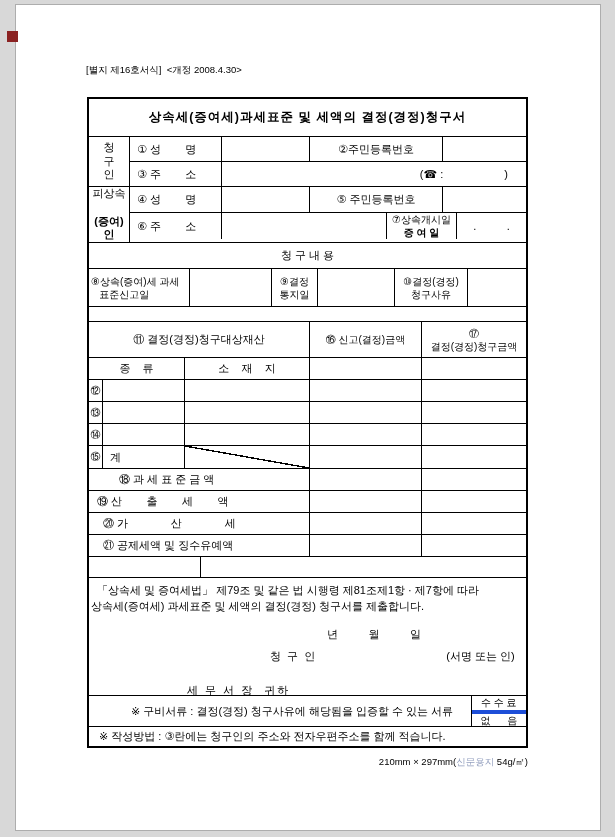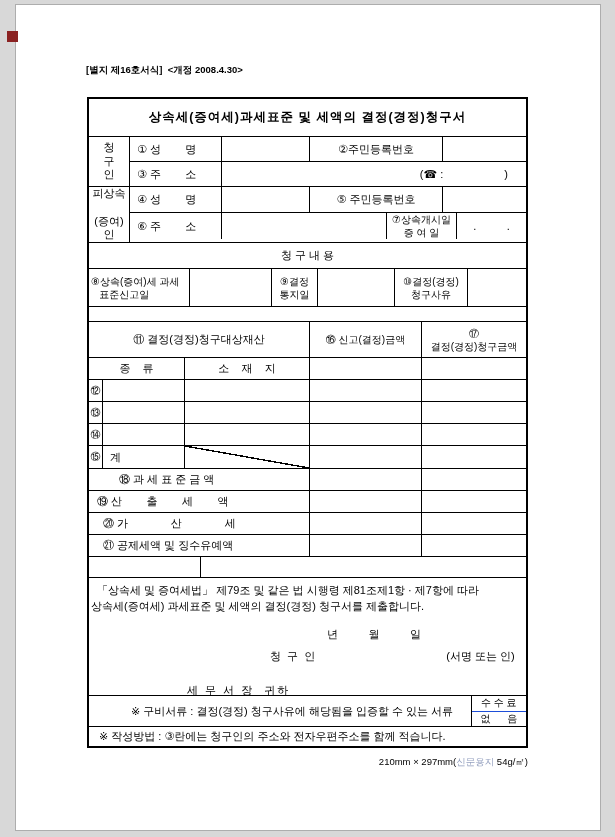--- a/index.html
+++ b/index.html
@@ -1,21 +1,21 @@
 <!DOCTYPE html>
 <html><head>
 <meta charset="utf-8">
 <style>
   * { margin:0; padding:0; box-sizing:border-box; }
   html,body { width:615px; height:837px; }
   body { background:#d8d8d8; font-family:"Liberation Sans","DejaVu Sans",sans-serif; color:#000; }
   .screen { position:relative; width:615px; height:837px; background:#d8d8d8; overflow:hidden; }
   .page { position:absolute; left:15px; top:4px; width:586px; height:827px; background:#fff; border:1px solid #adadad; }
   .marker { position:absolute; left:7px; top:31px; width:11px; height:11px; background:#8b2222; }
-  .doc-note { position:absolute; left:86px; top:64px; font-size:9.5px; white-space:pre;font-weight:bold; }
+  .doc-note { position:absolute; left:86px; top:64px; font-size:9.5px; white-space:pre; }
   .tbl { position:absolute; left:87px; top:97px; width:441px; border:2px solid #000; background:#fff; font-size:11px; }
   .row { display:flex; border-top:1px solid #000; }
   .row.first { border-top:none; }
   .c { border-right:1px solid #000; display:flex; align-items:center; white-space:pre-wrap; overflow:hidden; }
   .c.last { border-right:none; }
   .c.center { justify-content:center; text-align:center; }
   .c.pl { padding-left:7px; }
   .title-row { height:37px; align-items:center; justify-content:center; font-weight:bold; font-size:12.5px; letter-spacing:1px; text-align:center; }
   .grp { display:flex; border-top:1px solid #000; }
   .grp-cell { width:41px; border-right:1px solid #000; display:flex; align-items:center; justify-content:center; text-align:center; white-space:pre-line; line-height:1.25; }
@@ -26,34 +26,34 @@
   .h26 { height:26px; } .h38 { height:38px; } .h15 { height:15px; }
   .h36 { height:36px; } .h22 { height:22px; } .h23 { height:23px; } .h21 { height:21px; }
   .h31 { height:31px;padding-left:34px; } .h20 { height:20px; } .h118 { height:118px; } .w92{width:92px;} .w88{width:88px;} .w133{width:133px;} .w83{width:83px;}
   .w165{width:165px;} .w70{width:70px;} .w69{width:69px;}
   .w101{width:101px;} .w82{width:82px;} .w46{width:46px;} .w77{width:77px;} .w73{width:73px;} .w58{width:58px;}
   .w221{width:221px;} .w112{width:112px;} .w104{width:104px;}
   .w14{width:14px;} .w96{width:96px;} .w125{width:125px;}
   .w378{width:378px;}
   .flex1 { flex:1; }
   .two-line { flex-direction:column; justify-content:center; line-height:1.3; }
-  .bold { font-weight:normal; }
+  .bold { font-weight:bold; }
   .small { font-size:10px; }
   .num-cell { justify-content:center; font-size:10px; }
   .diag { background-image:linear-gradient(to top right, transparent calc(50% - 0.7px), #000 calc(50% - 0.7px), #000 calc(50% + 0.7px), transparent calc(50% + 0.7px)); }
   .phone-cell { justify-content:flex-end; padding-right:18px; }
   .stmt { flex-direction:column; align-items:stretch; padding:5px 2px 0 2px; line-height:1.45; }
   .stmt .l1 { text-indent:6px; }
   .stmt .dateline { margin:12px 0 0 236px; white-space:pre; }
   .stmt .signline { display:flex; margin-top:6px; white-space:pre; }
   .stmt .signer { margin-left:179px; }
   .stmt .signnote { margin-left:131px; }
   .stmt .recipient { margin-top:18px; margin-left:96px; letter-spacing:2px; }
   .fee-box { width:59px; display:flex; flex-direction:column; font-size:10px; }
-  .fee-top { flex:1; border-bottom:1px solid #1d4ed8; display:flex; align-items:center; justify-content:center; white-space:pre; }
+  .fee-top { flex:1; border-bottom:4px solid #1d4ed8; display:flex; align-items:center; justify-content:center; white-space:pre; }
   .fee-bot { flex:1; display:flex; align-items:center; justify-content:center; white-space:pre; }
   .paper-note { position:absolute; left:87px; top:745px; width:441px; text-align:right; font-size:9.5px; white-space:pre; }
   .paper-note .stock { color:#94a0bf; }
 </style>
 </head>
 <body>
 
 <div class="screen">
   <div class="page"></div>
   <div class="marker"></div>

